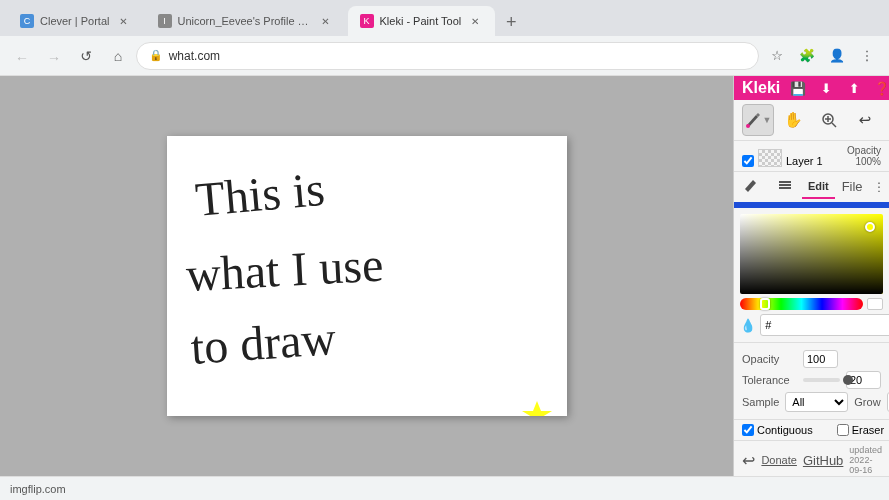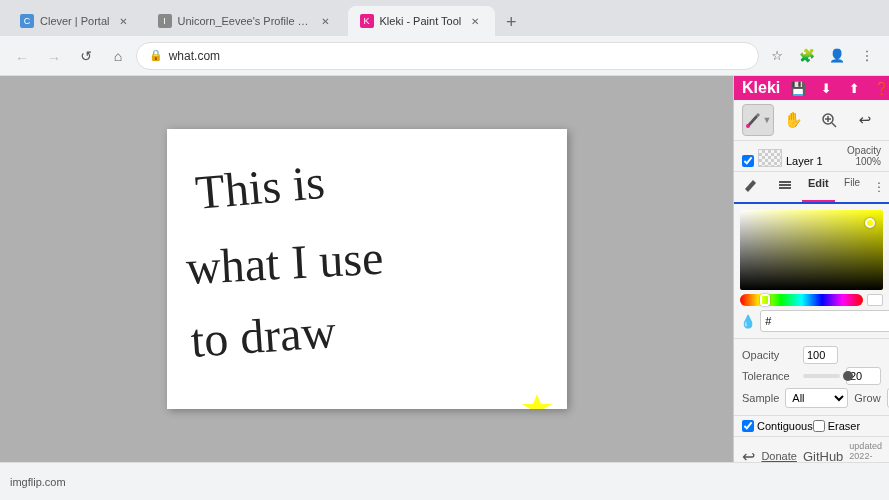--- a/index.html
+++ b/index.html
@@ -43,24 +43,24 @@
 
     .tool-row { display: flex; align-items: center; padding: 4px 8px; gap: 4px; border-bottom: 1px solid #ddd; }
     .tool-btn { width: 32px; height: 32px; display: flex; align-items: center; justify-content: center; border-radius: 4px; cursor: pointer; font-size: 15px; color: #444; border: 1px solid transparent; }
     .tool-btn.active { background: #ddd; border-color: #bbb; }
 
     .layer-row { display: flex; align-items: flex-end; padding: 4px 8px; gap: 4px; border-bottom: 1px solid #ddd; font-size: 11px; }
     .layer-thumb { width: 24px; height: 18px; background: #fff; border: 1px solid #ccc; flex-shrink: 0; }
     .layer-name { flex: 1; }
     .layer-opacity { font-size: 10px; color: #555; text-align: right; }
 
-    .tabs-row { display: flex; border-bottom: 2px solid #1d4ed8; }
+    .tabs-row { display: flex; border-bottom: 6px solid #1d4ed8; align-items: center; }
     .panel-tab { flex: 1; text-align: center; padding: 5px 4px; font-size: 11px; cursor: pointer; color: #555; border-bottom: 2px solid transparent; }
     .panel-tab.active { color: #333; border-bottom: 2px solid #e91e8c; font-weight: bold; }
-    .panel-tab-file { font-size: 10px; }
+    .panel-tab-file { font-size: 13px; }
     .panel-tab-more { width: 20px; display: flex; align-items: center; justify-content: center; cursor: pointer; color: #555; }
 
     
     .color-picker-area { padding: 6px; border-bottom: 1px solid #ddd; }
     .color-gradient { width: 100%; height: 80px; position: relative; border-radius: 2px; overflow: hidden; cursor: crosshair; }
     .color-gradient-bg { width: 100%; height: 100%; background: linear-gradient(to bottom, transparent, #000), linear-gradient(to right, #fff, hsl(60, 100%, 50%)); }
     .color-gradient-dot { position: absolute; width: 10px; height: 10px; border-radius: 50%; border: 2px solid #fff; box-shadow: 0 0 2px rgba(0,0,0,0.5); top: 5px; right: 5px; cursor: crosshair; }
 
     .hue-slider-row { display: flex; align-items: center; gap: 4px; margin-top: 4px; }
     .hue-slider { flex: 1; height: 12px; border-radius: 6px; background: linear-gradient(to right, #f00, #ff0, #0f0, #0ff, #00f, #f0f, #f00); position: relative; cursor: pointer; }
@@ -72,25 +72,25 @@
 
     
     .settings-area { padding: 4px 8px; border-bottom: 1px solid #ddd; }
     .setting-row { display: flex; align-items: center; gap: 6px; margin: 3px 0; font-size: 11px; }
     .setting-label { color: #555; width: 55px; }
     .setting-slider { flex: 1; height: 4px; background: #ddd; border-radius: 2px; position: relative; cursor: pointer; }
     .setting-thumb { position: absolute; width: 10px; height: 10px; border-radius: 50%; background: #555; top: -3px; cursor: pointer; }
     .setting-input { width: 35px; height: 18px; border: 1px solid #ccc; border-radius: 3px; padding: 0 3px; font-size: 11px; background: #fff; }
     .setting-select { height: 20px; border: 1px solid #ccc; border-radius: 3px; font-size: 11px; background: #fff; padding: 0 2px; }
 
-    .checkbox-row { display: flex; align-items: center; gap: 0; padding: 4px 8px; font-size: 11px; }
+    .checkbox-row { display: flex; align-items: center; gap: 24px; padding: 4px 8px; font-size: 11px; }
     .checkbox-item { display: flex; align-items: center; gap: 3px; cursor: pointer; }
 
     
-    .browser-footer { height: 38px; background: #f1f3f4; border-top: 1px solid #ddd; display: flex; align-items: center; padding: 0 10px; font-size: 11px; color: #555; gap: 10px; }
+    .browser-footer { height: 24px; background: #f1f3f4; border-top: 1px solid #ddd; display: flex; align-items: center; padding: 0 10px; font-size: 11px; color: #555; gap: 10px; }
 
     
     .bottom-row { display: flex; align-items: center; padding: 4px 8px; border-top: 1px solid #ddd; margin-top: auto; gap: 8px; }
   </style>
 </head>
 <body>
 
 <div class="browser-frame">
 
   <div class="tab-bar">

